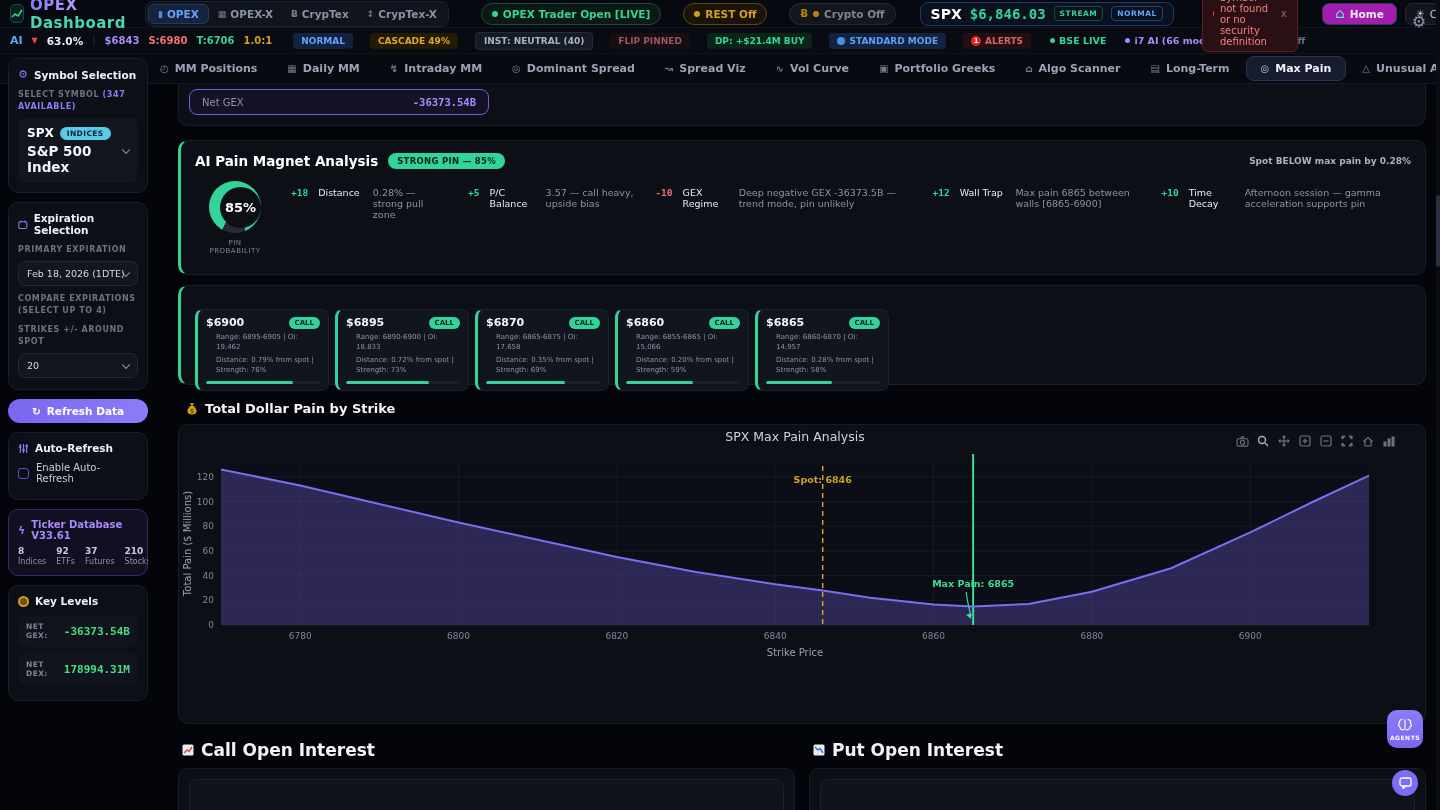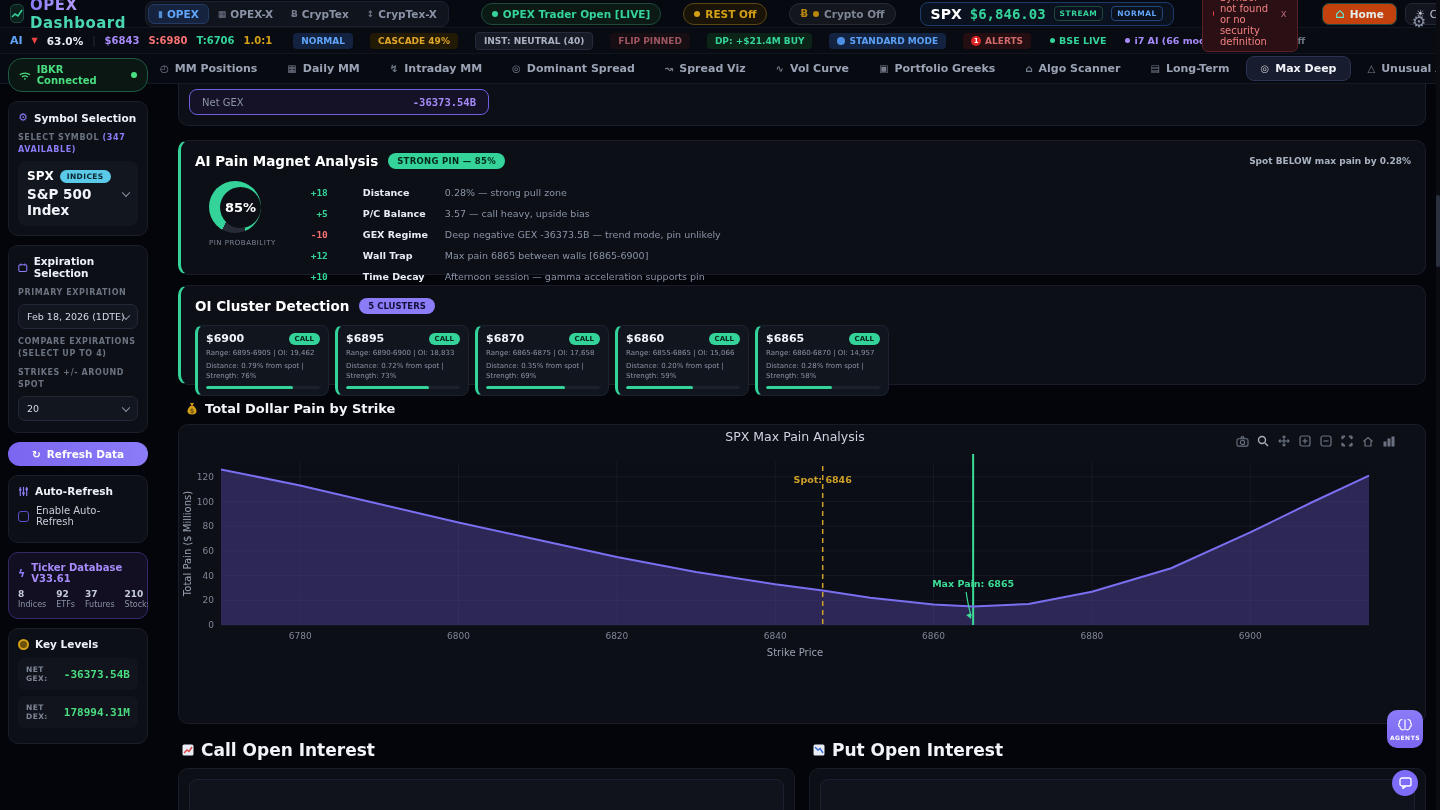--- a/index.html
+++ b/index.html
@@ -35,21 +35,21 @@
     border:1px solid #1d3a6b; border-radius:8px; padding:3px 10px; }
   .spx-sym { font-size:14px; font-weight:bold; color:#fff; }
   .spx-price { font-size:14px; font-weight:bold; color:#34d399; font-family:"DejaVu Sans Mono",monospace; }
   .mini-badge { font-size:7.5px; font-weight:bold; border-radius:4px; padding:2px 5px; letter-spacing:.5px;}
   .b-stream { border:1px solid #1d4a3a; color:#34d399; }
   .b-normal { border:1px solid #24467a; color:#60a5fa; }
   .err-pill { margin-left:20px; display:flex; align-items:center; gap:6px; background:#2a1014;
     border:1px solid #5b1f26; border-radius:6px; padding:4px 10px; font-size:10px; color:#f08080; }
   .err-pill .dot { width:5px; height:5px; border-radius:50%; background:#ef4444; }
   .err-close { color:#b06070; margin-left:4px; cursor:default; }
-  .home-btn { margin-left:16px; display:flex; align-items:center; gap:5px; background:#c2410c;
+  .home-btn { margin-left:16px; display:flex; align-items:center; gap:5px; background:#a21caf;
     border:1px solid #1d4a42; border-radius:7px; padding:4px 12px; font-size:10.5px; font-weight:bold; color:#e5ecea;}
   .theme-btn { display:flex; align-items:center; gap:5px; background:#12151d; border:1px solid #232836;
     border-radius:7px; padding:4px 10px; font-size:10.5px; color:#c0c6d4; white-space:nowrap;}
   .theme-btn .ic { font-size:10px; }
   .gear-top { position:absolute; right:14px; top:12px; font-size:16px; color:#8a93a6; z-index:9;}
 
   
   .statusbar { position:absolute; top:28px; left:0; right:0; height:26px; background:#080b12;
     border-bottom:1px solid #10151f; display:flex; align-items:center; gap:9px; padding:0 10px; font-size:10px; }
   .sb-ai { color:#60a5fa; font-weight:bold; font-size:11px; }
@@ -143,36 +143,36 @@
     padding:3px 9px; letter-spacing:.3px;}
   .pain-note { margin-left:auto; font-size:9px; font-weight:bold; color:#aab2c2; }
   .pain-body { display:flex; gap:30px; margin-top:12px; padding-left:14px;}
   .prob-wrap { text-align:center; }
   .prob-ring { width:52px; height:52px; border-radius:50%;
     background:conic-gradient(from 210deg,#34d399 0 306deg,#262b36 306deg 360deg);
     display:flex; align-items:center; justify-content:flex-end; }
   .prob-inner { width:41px; height:41px; border-radius:50%; background:#0c0f16; display:flex;
     align-items:center; justify-content:center; font-size:13px; font-weight:bold; color:#fff;}
   .prob-label { font-size:7px; letter-spacing:.5px; color:#7d8595; margin-top:6px; }
-  .factors { display:flex; flex-direction:column; gap:10px; padding-top:6px;}
+  .factors { display:flex; gap:17px; padding-top:6px;}
   .factor { display:flex; gap:10px; font-size:9.5px; align-items:baseline;}
   .factor-score { width:22px; text-align:right; font-weight:bold; color:#34d399; font-family:"DejaVu Sans Mono",monospace;}
   .factor-score.neg { color:#f87171; }
-  .factor-name { width:72px; font-weight:bold; color:#e8ecf4;margin-left:25px; }
+  .factor-name { width:72px; font-weight:normal; color:#e8ecf4; }
   .factor-desc { color:#8a93a6; }
 
   .oi-panel { margin-top:10px; padding:12px 14px; height:100px; }
   .clusters-badge { background:#8b7cf8; color:#15103a; font-size:8.5px; font-weight:bold; border-radius:9px; padding:3px 9px;}
   .cluster-row { display:flex; gap:6px; margin-top:11px; }
   .cluster-card { width:134px; background:#11151d; border:1px solid #1c2230; border-left:3px solid #34d399;
     border-radius:8px; padding:6px 8px; }
   .cc-head { display:flex; align-items:center; justify-content:space-between; }
   .cc-strike { font-size:11px; font-weight:bold; color:#f2f4f9;text-align:center; }
   .call-badge { background:#34d399; color:#06281c; font-size:7px; font-weight:bold; border-radius:7px; padding:2px 6px;}
-  .cc-line { font-size:7px; color:#8a93a6; margin-top:3px; line-height:1.45;}
+  .cc-line { font-size:7px; color:#8a93a6; margin-top:3px; line-height:1.45;margin-left:10px;}
   .cc-bar { height:3px; background:#1c212c; border-radius:2px; margin-top:5px; overflow:hidden;}
   .cc-fill { height:100%; background:#34d399; border-radius:2px; }
 
   .section-title { display:flex; align-items:center; gap:7px; font-size:13px; font-weight:bold; color:#f2f4f9;
     margin:16px 0 8px 8px;}
   .chart-panel { height:300px; }
   .modebar { position:absolute; top:9px; right:28px; display:flex; gap:5px; z-index:4;}
   .mb-ic { width:16px; height:14px; display:flex; align-items:center; justify-content:center; opacity:.75;}
   .mb-ic svg { stroke:#8a93a6; }
   .mb-ic.active svg { stroke:#dfe4ee; }
@@ -338,39 +338,31 @@
       <span class="tab">
           <span class="t-ic">⌂</span>
           <span>Algo Scanner</span>
         </span>
       <span class="tab">
           <span class="t-ic">▤</span>
           <span>Long-Term</span>
         </span>
       <span class="tab active">
           <span class="t-ic">◎</span>
-          <span>Max Deep</span>
+          <span>Max Pain</span>
         </span>
       <span class="tab">
           <span class="t-ic">△</span>
           <span>Unusual Activity</span>
         </span>
 
     </div>
   </div>
 
   <aside class="sidebar">
-    <div class="conn-pill">
-      <svg width="12" height="9" viewBox="0 0 16 12">
-          <path d="M1 5 a10 8 0 0 1 14 0 M4 8 a6 5 0 0 1 8 0" fill="none" stroke="#4ade80" stroke-width="1.5"></path>
-          <circle cx="8" cy="10.5" r="1.2" fill="#4ade80"></circle>
-        </svg>
-      <span>IBKR Connected</span>
-      <span class="conn-dot"></span>
-    </div>
 
     <div class="s-card">
       <div class="s-card-title">
           <span class="s-ic">⚙</span>
           <span>Symbol Selection</span>
         </div>
       <div class="s-label"><span>SELECT SYMBOL</span> <span class="purple">(347 AVAILABLE)</span></div>
       <div class="symbol-box">
         <div class="symbol-row">
           <span class="symbol-tick">SPX</span>
@@ -497,24 +489,20 @@
           <div class="factor">
               <span class="factor-score">+10</span>
               <span class="factor-name">Time Decay</span>
               <span class="factor-desc">Afternoon session — gamma acceleration supports pin</span>
             </div>
         </div>
       </div>
     </div>
 
     <div class="panel accent-left oi-panel">
-      <div class="panel-head">
-        <span class="panel-title">OI Cluster Detection</span>
-        <span class="clusters-badge">5 CLUSTERS</span>
-      </div>
       <div class="cluster-row">
         <div class="cluster-card">
           <div class="cc-head">
               <span class="cc-strike">$6900</span>
               <span class="call-badge">CALL</span>
             </div>
           <div class="cc-line">Range: 6895-6905 | OI: 19,462</div>
           <div class="cc-line">Distance: 0.79% from spot | Strength: 76%</div>
           <div class="cc-bar">
               <div class="cc-fill" style="width: 76%;"></div>

